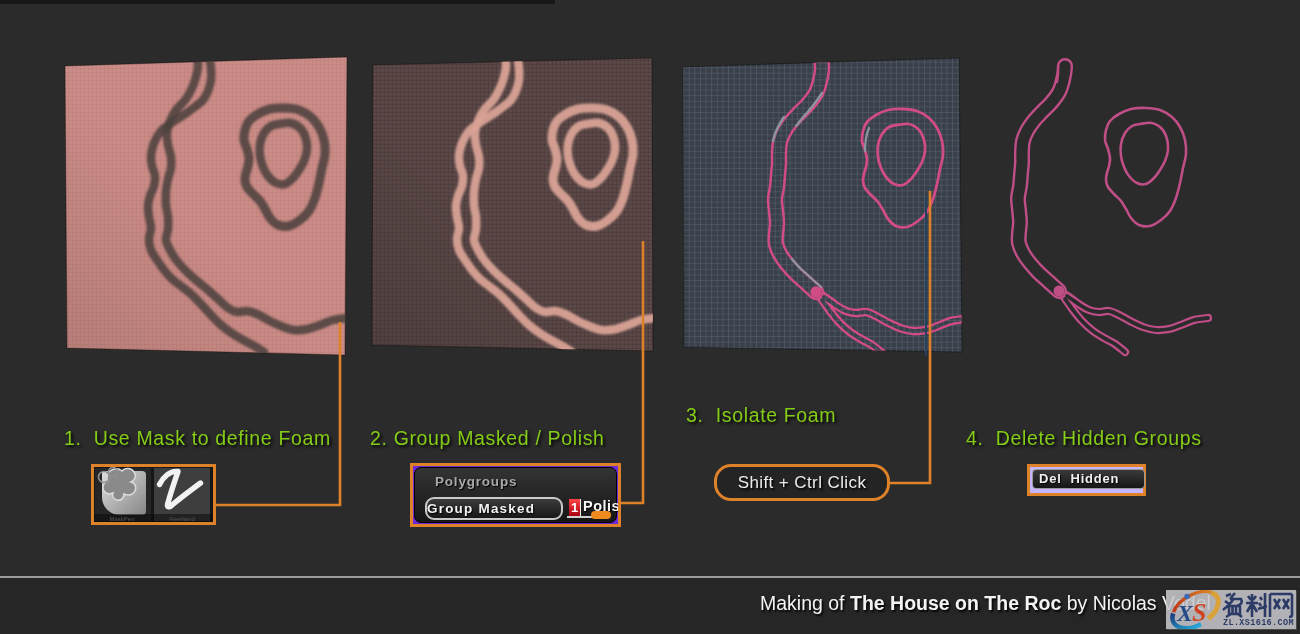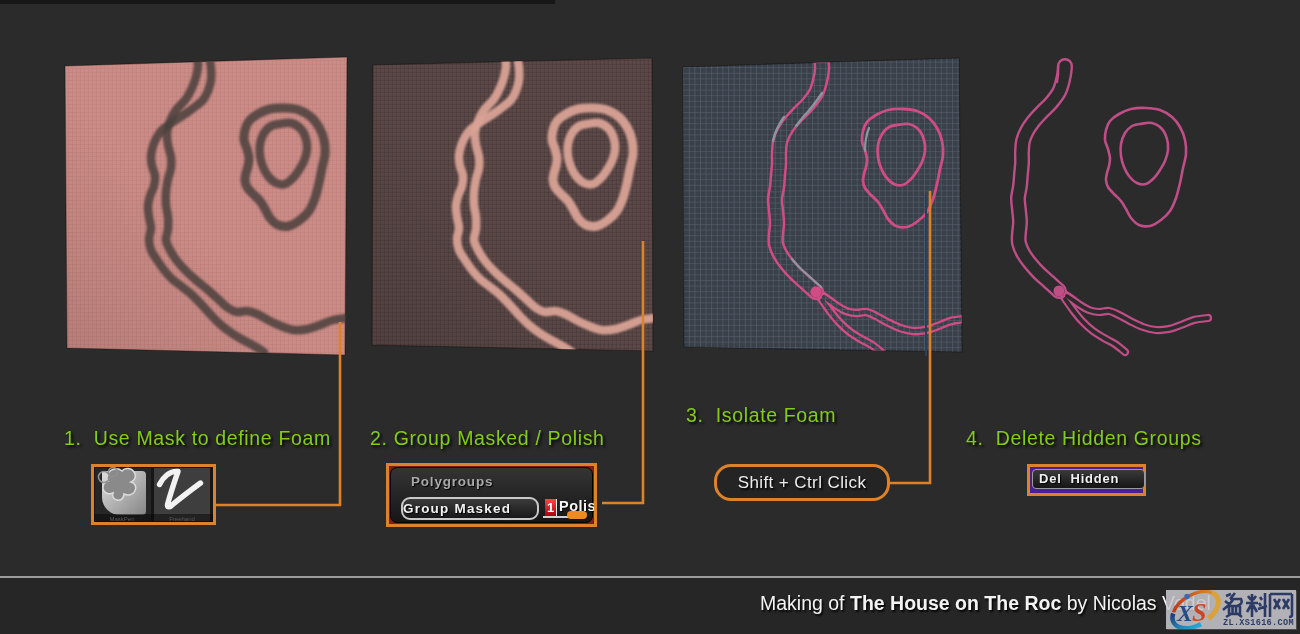--- a/index.html
+++ b/index.html
@@ -171,39 +171,39 @@
     <circle cx="19" cy="5" r="4.5" fill="none" stroke="#909090" stroke-width="1.6"></circle>
 
     <path d="M65.5,17.5 C69,10 76,3.5 84,4.5 C80.5,14.5 76.5,26.5 73.5,37.5 C73,40.5 75.5,40.5 77.5,38.5 C87,30.5 97,23 106.5,16" fill="none" stroke="#f2f2f2" stroke-width="5.4" stroke-linecap="round" stroke-linejoin="round"></path>
 
     <rect x="0" y="47" width="119" height="8" fill="rgba(10,10,10,0.55)"></rect>
     <text x="28" y="53.5" font-size="6" fill="#585858" text-anchor="middle" font-family="Liberation Sans">MaskPen</text>
     <text x="88" y="53.5" font-size="6" fill="#585858" text-anchor="middle" font-family="Liberation Sans">Freehand</text>
   </svg>
 </div>
 
-<div class="abs" style="left:386px;top:463px;width:205px;height:58px;border:3px solid #dd8228;background:#7f1d1d;overflow:hidden">
+<div class="abs" style="left:410px;top:463px;width:205px;height:58px;border:3px solid #dd8228;background:#6d28d9;overflow:hidden">
   <div class="abs" style="left:1px;top:1px;width:201px;height:54px;border-radius:7px;background:linear-gradient(#343434,#161616);border:1px solid #000"></div>
 
   <div class="abs" style="left:22px;top:8px;font-size:13.5px;font-weight:bold;color:#a9a9a9;letter-spacing:0.8px;text-shadow:1px 1px 1px #000">Polygroups</div>
 
   <div class="abs" style="left:12px;top:31px;width:134px;height:19px;border-radius:9px;border:2px solid #c9c9c9;background:linear-gradient(#3b3b3b,#181818);color:#f2f2f2;font-size:13.5px;font-weight:bold;letter-spacing:1.2px;line-height:19px;text-shadow:1px 1px 1px #000">Group Masked</div>
 
   <div class="abs" style="left:156px;top:33px;width:11px;height:17px;background:linear-gradient(#ff4444,#aa0011);border-right:1.5px solid #eee;color:#fff;font-size:13px;font-weight:bold;text-align:center;line-height:17px">1</div>
 
   <div class="abs" style="left:170px;top:32px;font-size:14.5px;font-weight:bold;color:#f5f5f5;letter-spacing:0.5px;text-shadow:1px 1px 1px #000">Polish</div>
 
   <div class="abs" style="left:154px;top:50px;width:26px;height:1.5px;background:#cfcfcf"></div>
 
   <div class="abs" style="left:178px;top:45px;width:20px;height:8px;border-radius:4px;background:#ef8b1e"></div>
 </div>
 
 <div class="abs" style="left:714px;top:464px;width:170px;height:31px;border:3px solid #dd8228;border-radius:17px;background:#242424;color:#ececec;font-size:17px;letter-spacing:0.4px;text-align:center;line-height:31px;text-shadow:1.5px 1.5px 2px #000">Shift + Ctrl Click</div>
 
-<div class="abs" style="left:1027px;top:464px;width:113px;height:26px;border:3px solid #dd8228;background:#4c1d95">
+<div class="abs" style="left:1027px;top:464px;width:113px;height:26px;border:3px solid #dd8228;background:#c4b5fd">
   <div class="abs" style="left:2px;top:2px;width:105px;height:18px;border:1.5px solid #9a9a9a;border-radius:4px;background:linear-gradient(#3a3a3a,#161616);color:#f0f0f0;font-size:13px;font-weight:bold;letter-spacing:0.8px;line-height:18px;padding-left:6px;text-shadow:1px 1px 1px #000">Del&nbsp;&nbsp;Hidden</div>
 </div>
 
 <div class="abs" style="left:0;top:576px;width:1300px;height:2px;background:#9c9c9c"></div>
 
 <div class="abs" style="left:0;top:578px;width:1300px;height:56px;background:#262626"></div>
 
 <div class="abs" style="left:760px;top:592px;font-size:19.5px;color:#f3f3f3;white-space:nowrap;text-shadow:1.5px 1.5px 2px rgba(0,0,0,0.9)">Making of <b>The House on The Roc</b> by Nicolas Vodel</div>
 
 <div class="abs" style="left:1166px;top:590px;width:130px;height:39px;background:rgba(199,199,203,0.87);box-shadow:1px 1px 0 #4a4a4a">

